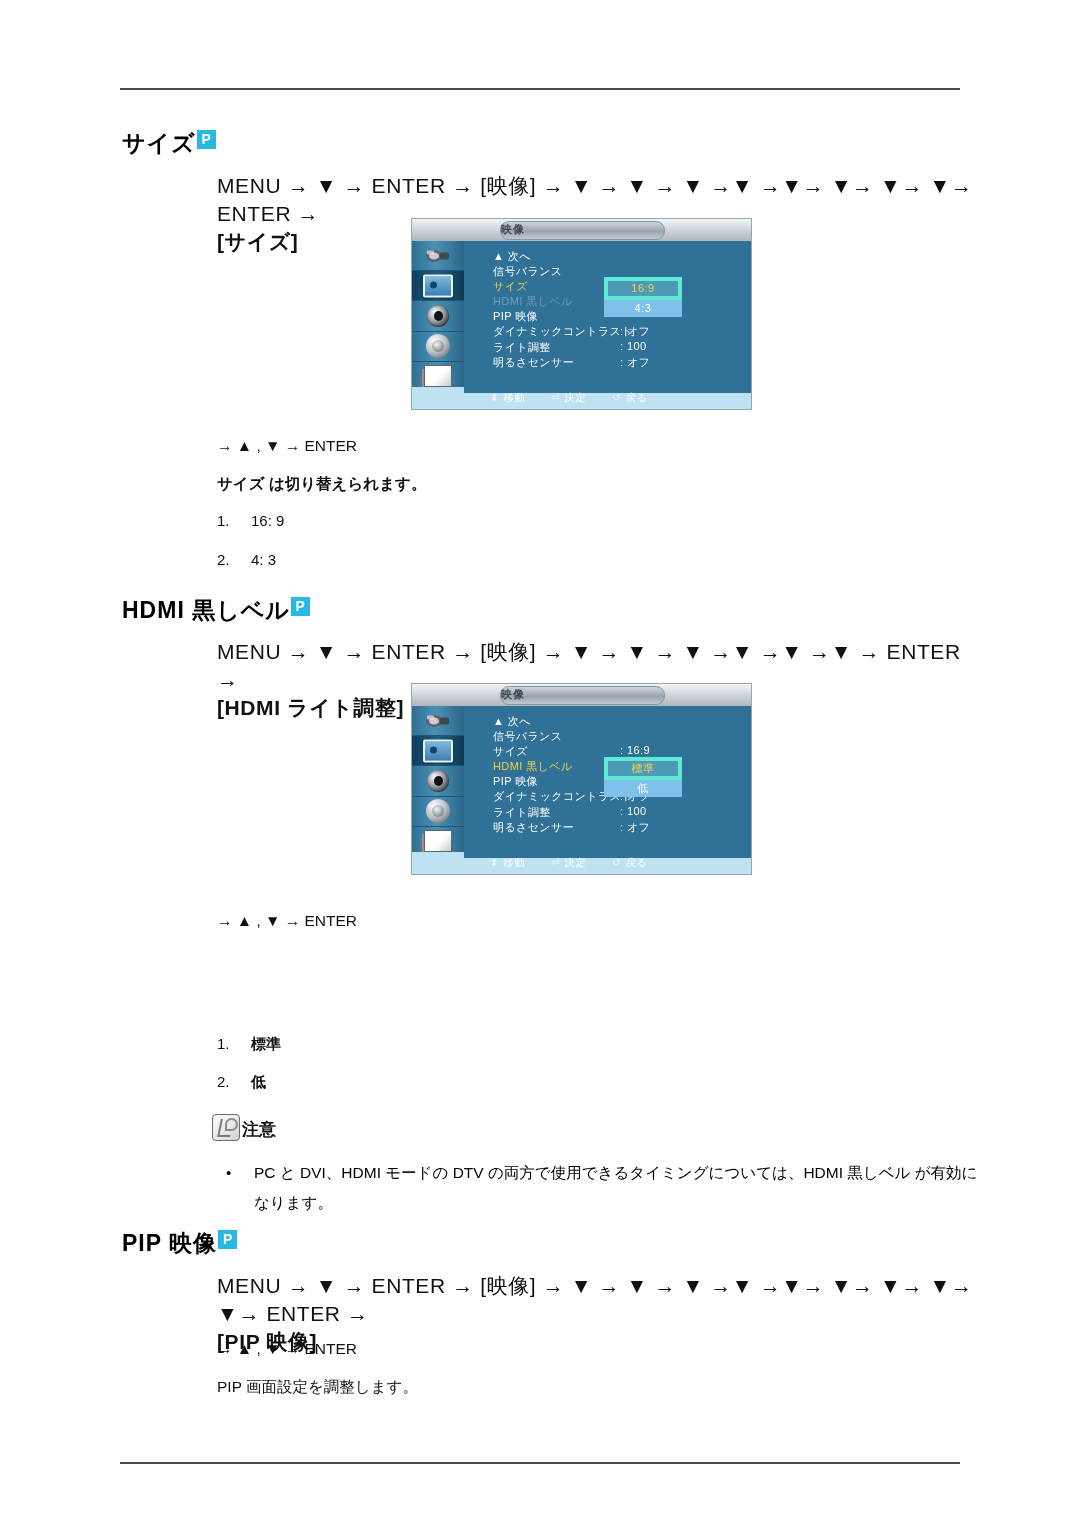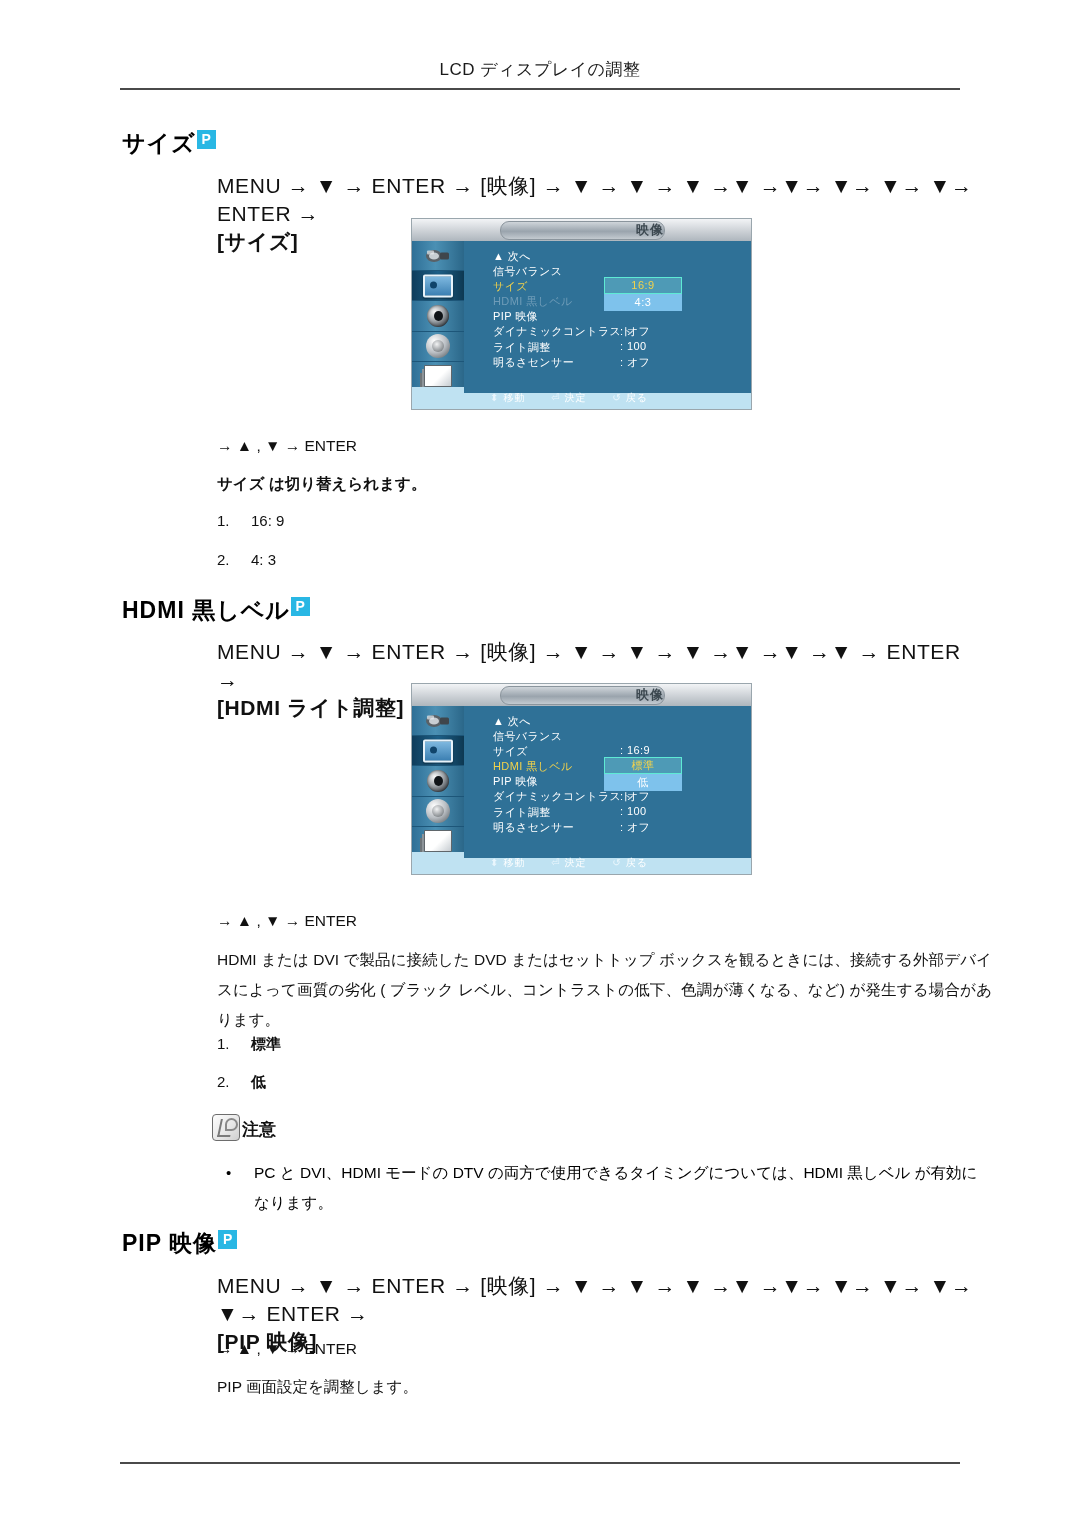--- a/index.html
+++ b/index.html
@@ -52,22 +52,22 @@
   .bullet-txt{margin-left:28px;display:block;}
 
   
   .osd{position:absolute;width:339px;height:190px;
        background:#2d6c93;box-shadow:0 0 0 1px #9aa6ad;}
   .osd-top{position:absolute;left:0;top:0;width:339px;height:22px;
        background:linear-gradient(#f2f4f6,#c9ced3 60%,#aeb6bd);}
   .osd-title{position:absolute;left:88px;top:2px;width:163px;height:17px;
        border-radius:9px;background:linear-gradient(#cfd5da,#9aa4ad 55%,#c3cad0);
        border:1px solid #8b959d;}
-  .osd-title span{display:block;text-align:right;font-size:13px;line-height:16px;
-       color:#3c4850;font-weight:bold;letter-spacing:1px;}
+  .osd-title span{display:block;text-align:left;font-size:11px;line-height:16px;
+       color:#3c4850;font-weight:bold;letter-spacing:1px;font-family:Liberation Mono, monospace;}
   .osd-body{position:absolute;left:0;top:22px;width:339px;height:146px;}
   .osd-side{position:absolute;left:0;top:0;width:52px;height:146px;
        background:linear-gradient(90deg,#2e6f96,#4b90b4 45%,#2b6789);}
   .osd-ico{position:relative;height:29.2px;border-bottom:1px solid #1d5679;}
   .osd-ico.sel{background:linear-gradient(90deg,#0f3d5c,#1d5f87 50%,#0d3852);}
   .osd-main{position:absolute;left:52px;top:0;right:0;height:146px;background:#2f7197;}
   .osd-bottom{position:absolute;left:0;top:168px;width:339px;height:22px;
        background:#bfe2f2;}
   .osd-bottom-inner{position:absolute;left:52px;top:0;right:0;height:6px;background:#2f7197;}
   .osd-hints{position:absolute;left:78px;top:4px;font-size:10px;color:#ffffff;
@@ -82,21 +82,21 @@
   .osd-row .val{position:absolute;left:127px;top:0;}
   .osd-row.hi .lbl{color:#f2d24b;}
   .osd-row.dim .lbl{color:#6f9cb8;}
   .osd-row.dim .val{color:#6f9cb8;}
   .osd-up{color:#ffffff;}
 
   .osd-drop{position:absolute;width:78px;z-index:5;}
   .osd-drop .opt{height:17px;font-size:11px;line-height:17px;text-align:center;
        color:#ffffff;background:#7ec2ec;letter-spacing:.5px;}
   .osd-drop .opt.sel{background:#4e9ab6;color:#f2d24b;
-       border:1px solid #5eead4;height:15px;line-height:15px;}
+       border:4px solid #5eead4;height:15px;line-height:15px;}
 
   
   .ico-art{position:absolute;left:50%;top:50%;transform:translate(-50%,-50%);}
   .ic-plug{width:26px;height:15px;}
   .ic-pic{width:26px;height:19px;border:2px solid #e9f3fa;border-radius:2px;
      background:linear-gradient(#7fb9e0,#3b7fb2);box-shadow:0 1px 2px rgba(0,0,0,.4);}
   .ic-pic::after{content:"";position:absolute;left:5px;top:5px;width:7px;height:7px;
      border-radius:50%;background:#10446b;}
   .ic-spk{width:22px;height:22px;border-radius:50%;
      background:radial-gradient(circle at 35% 32%,#fbfbfb,#9aa0a5 45%,#3b4046 80%);
@@ -109,21 +109,20 @@
      border-radius:50%;background:radial-gradient(circle at 40% 35%,#f2f3f4,#5d6368);}
   .ic-pages{width:26px;height:20px;background:linear-gradient(135deg,#ffffff 55%,#c6ccd1);
      border:1.5px solid #5f666b;border-radius:1px;
      box-shadow:-3px 3px 0 -1px #8d9499,-6px 6px 0 -2px #6d7478;}
 </style>
 </head>
 <body>
 
 <div class="page">
 
-  <div class="hdr">LCD ディスプレイの調整</div>
   <div class="hdr-rule"></div>
 
   <div class="h2" style="left:122px;top:128px;">
     <span>サイズ</span><span class="pbadge">P</span>
   </div>
 
   <div class="nav" style="left:217px;top:172px;">
     <span>MENU → ▼ → ENTER → [映像] → ▼ → ▼ → ▼ →▼ →▼→ ▼→ ▼→ ▼→ ENTER →</span><br>
     <span class="bracket">[サイズ]</span>
   </div>
@@ -290,21 +289,20 @@
       <div class="osd-bottom-inner"></div>
       <div class="osd-hints">
         <span class="hk"><span class="gl">⬍</span><span>移動</span></span>
         <span class="hk"><span class="gl">⏎</span><span>決定</span></span>
         <span class="hk"><span class="gl">↺</span><span>戻る</span></span>
       </div>
     </div>
   </div>
 
   <div class="txt" style="left:217px;top:907px;">→ ▲ , ▼ → ENTER</div>
-  <div class="para" style="left:217px;top:945px;">HDMI または DVI で製品に接続した DVD またはセットトップ ボックスを観るときには、接続する外部デバイスによって画質の劣化 ( ブラック レベル、コントラストの低下、色調が薄くなる、など)  が発生する場合があります。</div>
   <div class="enum bold" style="left:217px;top:1035px;"><span class="n" style="font-weight:normal;">1.</span><span>標準</span></div>
   <div class="enum bold" style="left:217px;top:1073px;"><span class="n" style="font-weight:normal;">2.</span><span>低</span></div>
 
   <div class="note-wrap" style="left:212px;top:1114px;">
     <div class="note-ttl">
       <span class="note-icon"></span><span>注意</span>
     </div>
   </div>
   <div class="bullet-row" style="left:226px;top:1158px;">
     <span class="bullet-dot">•</span>

